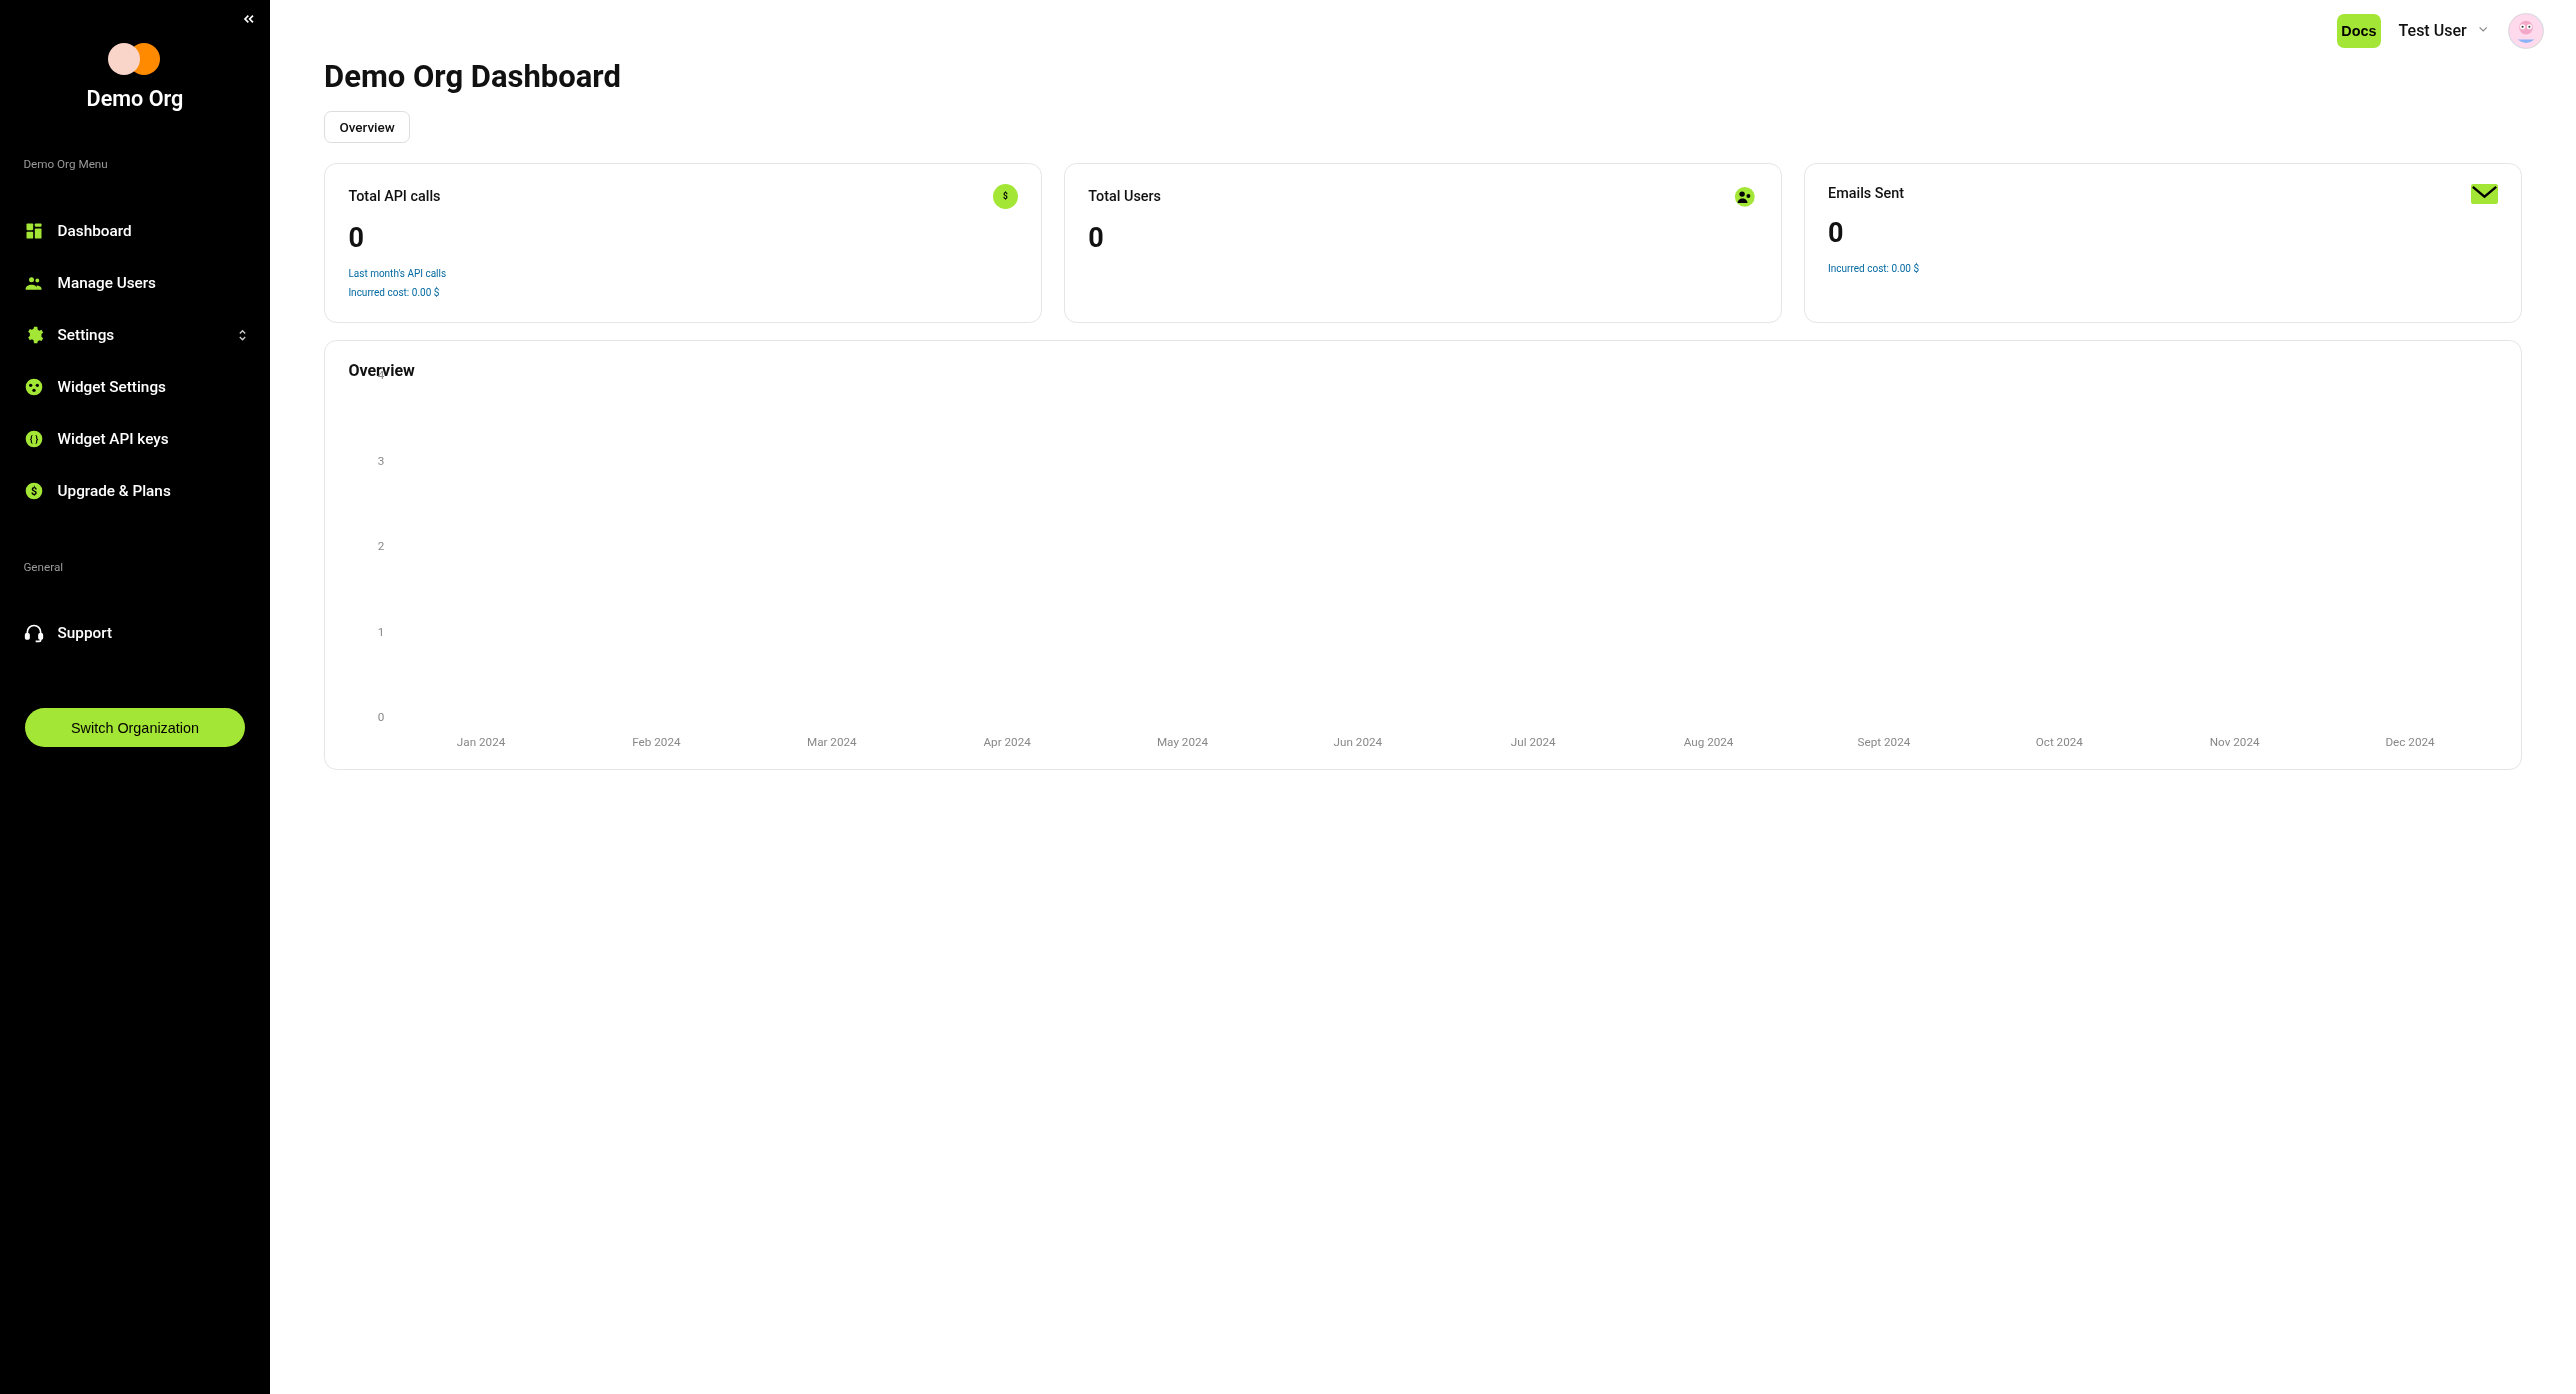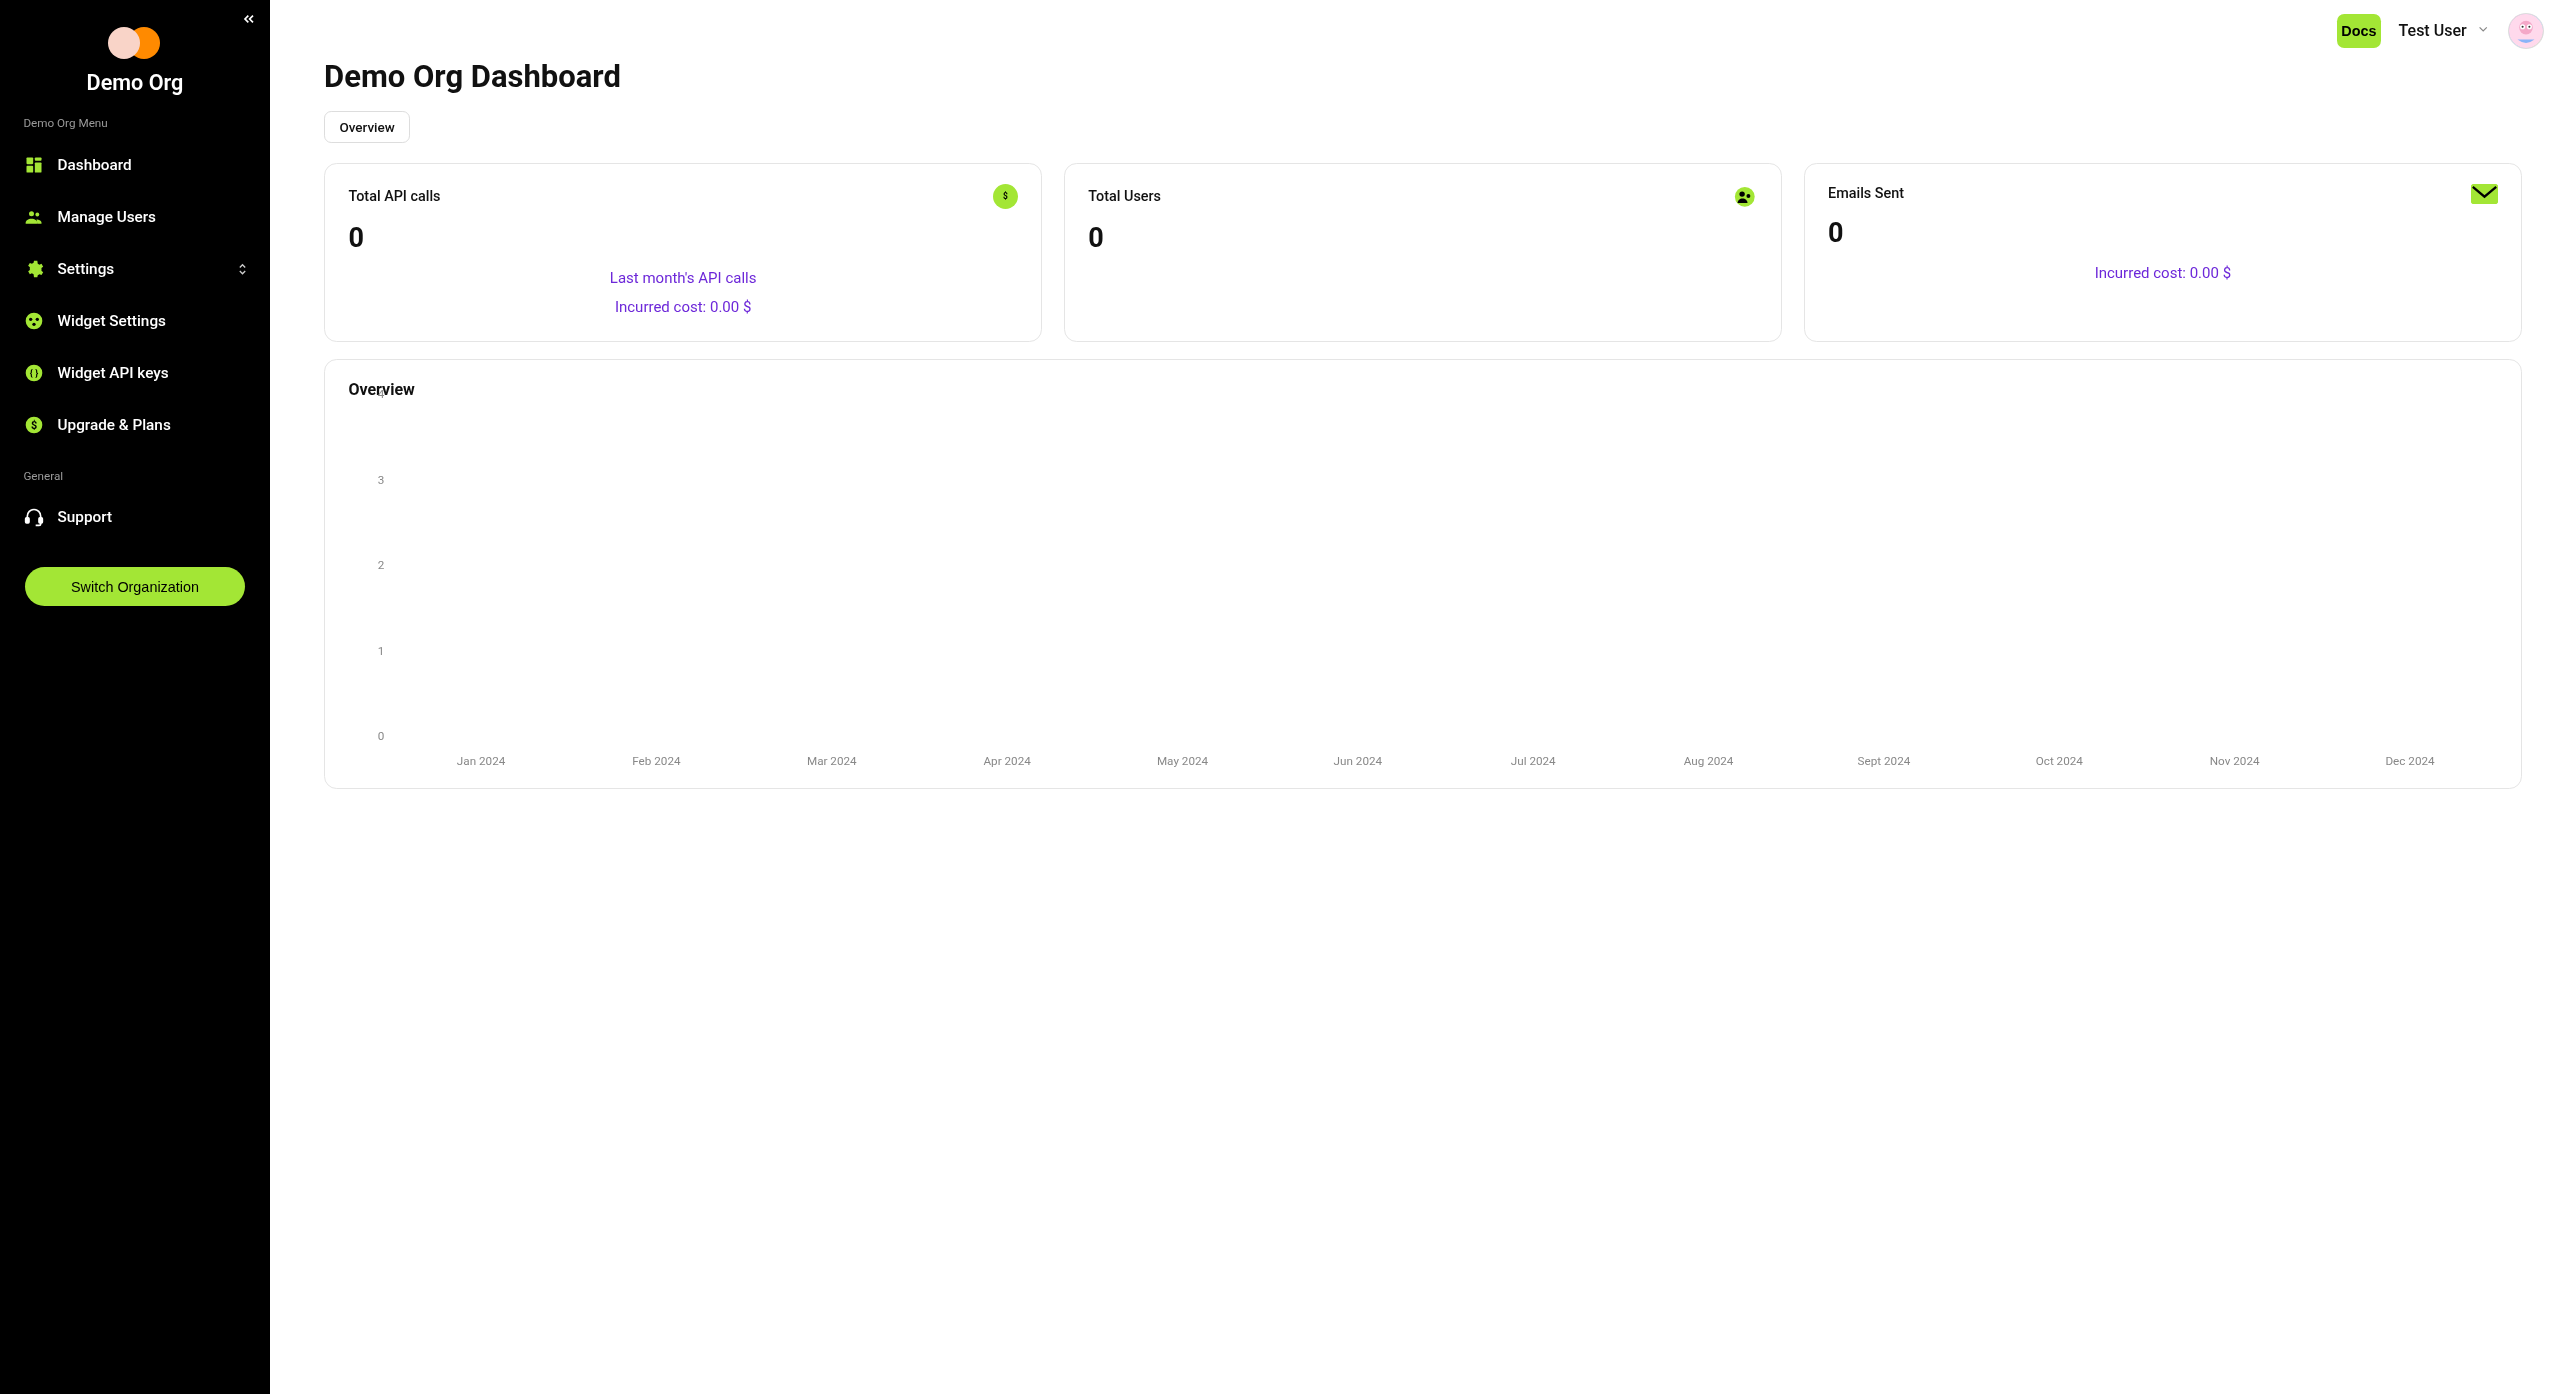--- a/index.html
+++ b/index.html
@@ -12,23 +12,24 @@
   overflow: hidden;
 }
 
 
 .sidebar {
   width: 270px;
   background: #000;
   color: #fff;
   display: flex;
   flex-direction: column;
-  padding: 16px 0;
+  padding: 32px 0;
   position: relative;
   flex-shrink: 0;
+  gap: 25px;
 }
 .collapse-btn {
   position: absolute;
   top: 10.8px;
   right: 12.6px;
   color: #fff;
   cursor: pointer;
   font-size: 16px;
 }
 .org-logo {
@@ -217,24 +218,23 @@
 .card-icon.dollar { background:#a3e635; color:#000; }
 .card-icon.users { color:#000; }
 .card-icon.mail { background:#a3e635; color:#000; border-radius:3.6px; width:27px; height:20px;}
 .card-value {
   font-size: 27px;
   font-weight: 700;
   color: #111;
   margin-bottom: 10.8px;
 }
 .card-sub {
-  font-size: 15px;
-  color: #6d28d9;
+  font-size: 10px;
+  color: #0369a1;
   line-height: 1.9;
-  text-align: center;
 }
 
 .chart-panel {
   border: 0.9px solid #e5e5e5;
   border-radius: 12.6px;
   padding: 20px 23.4px;
   background:#fff;
 }
 .chart-title {
   font-size: 16px;

